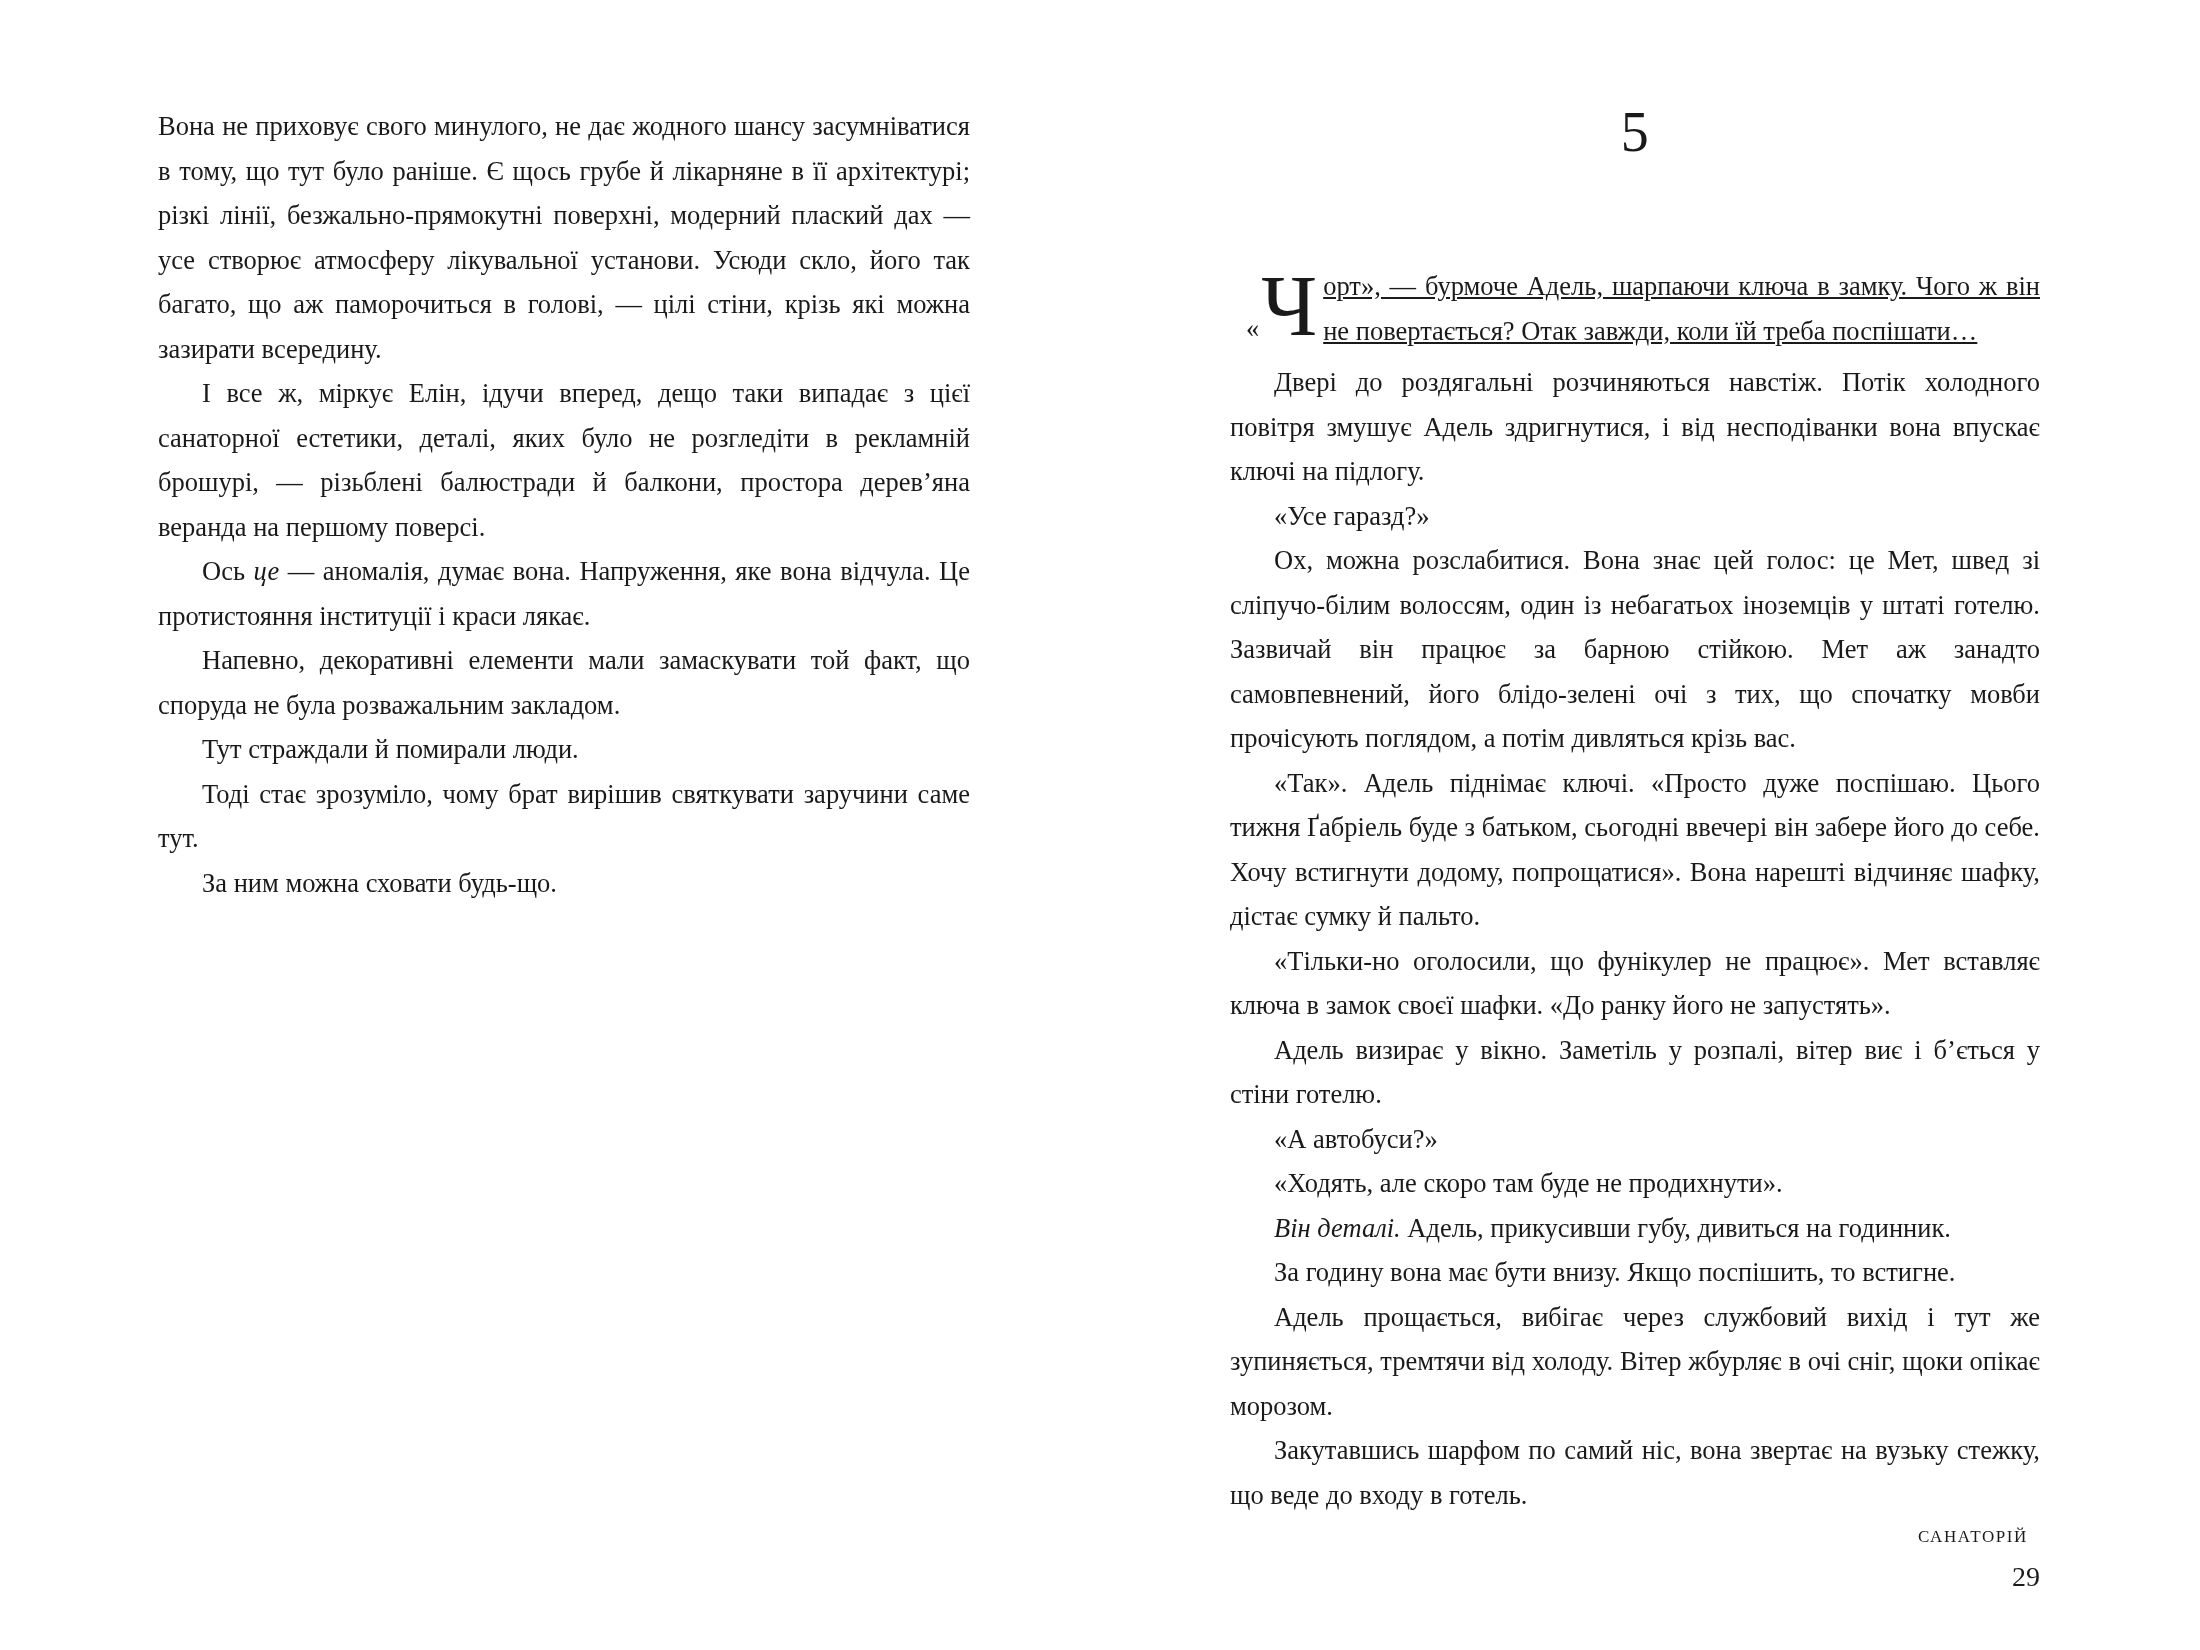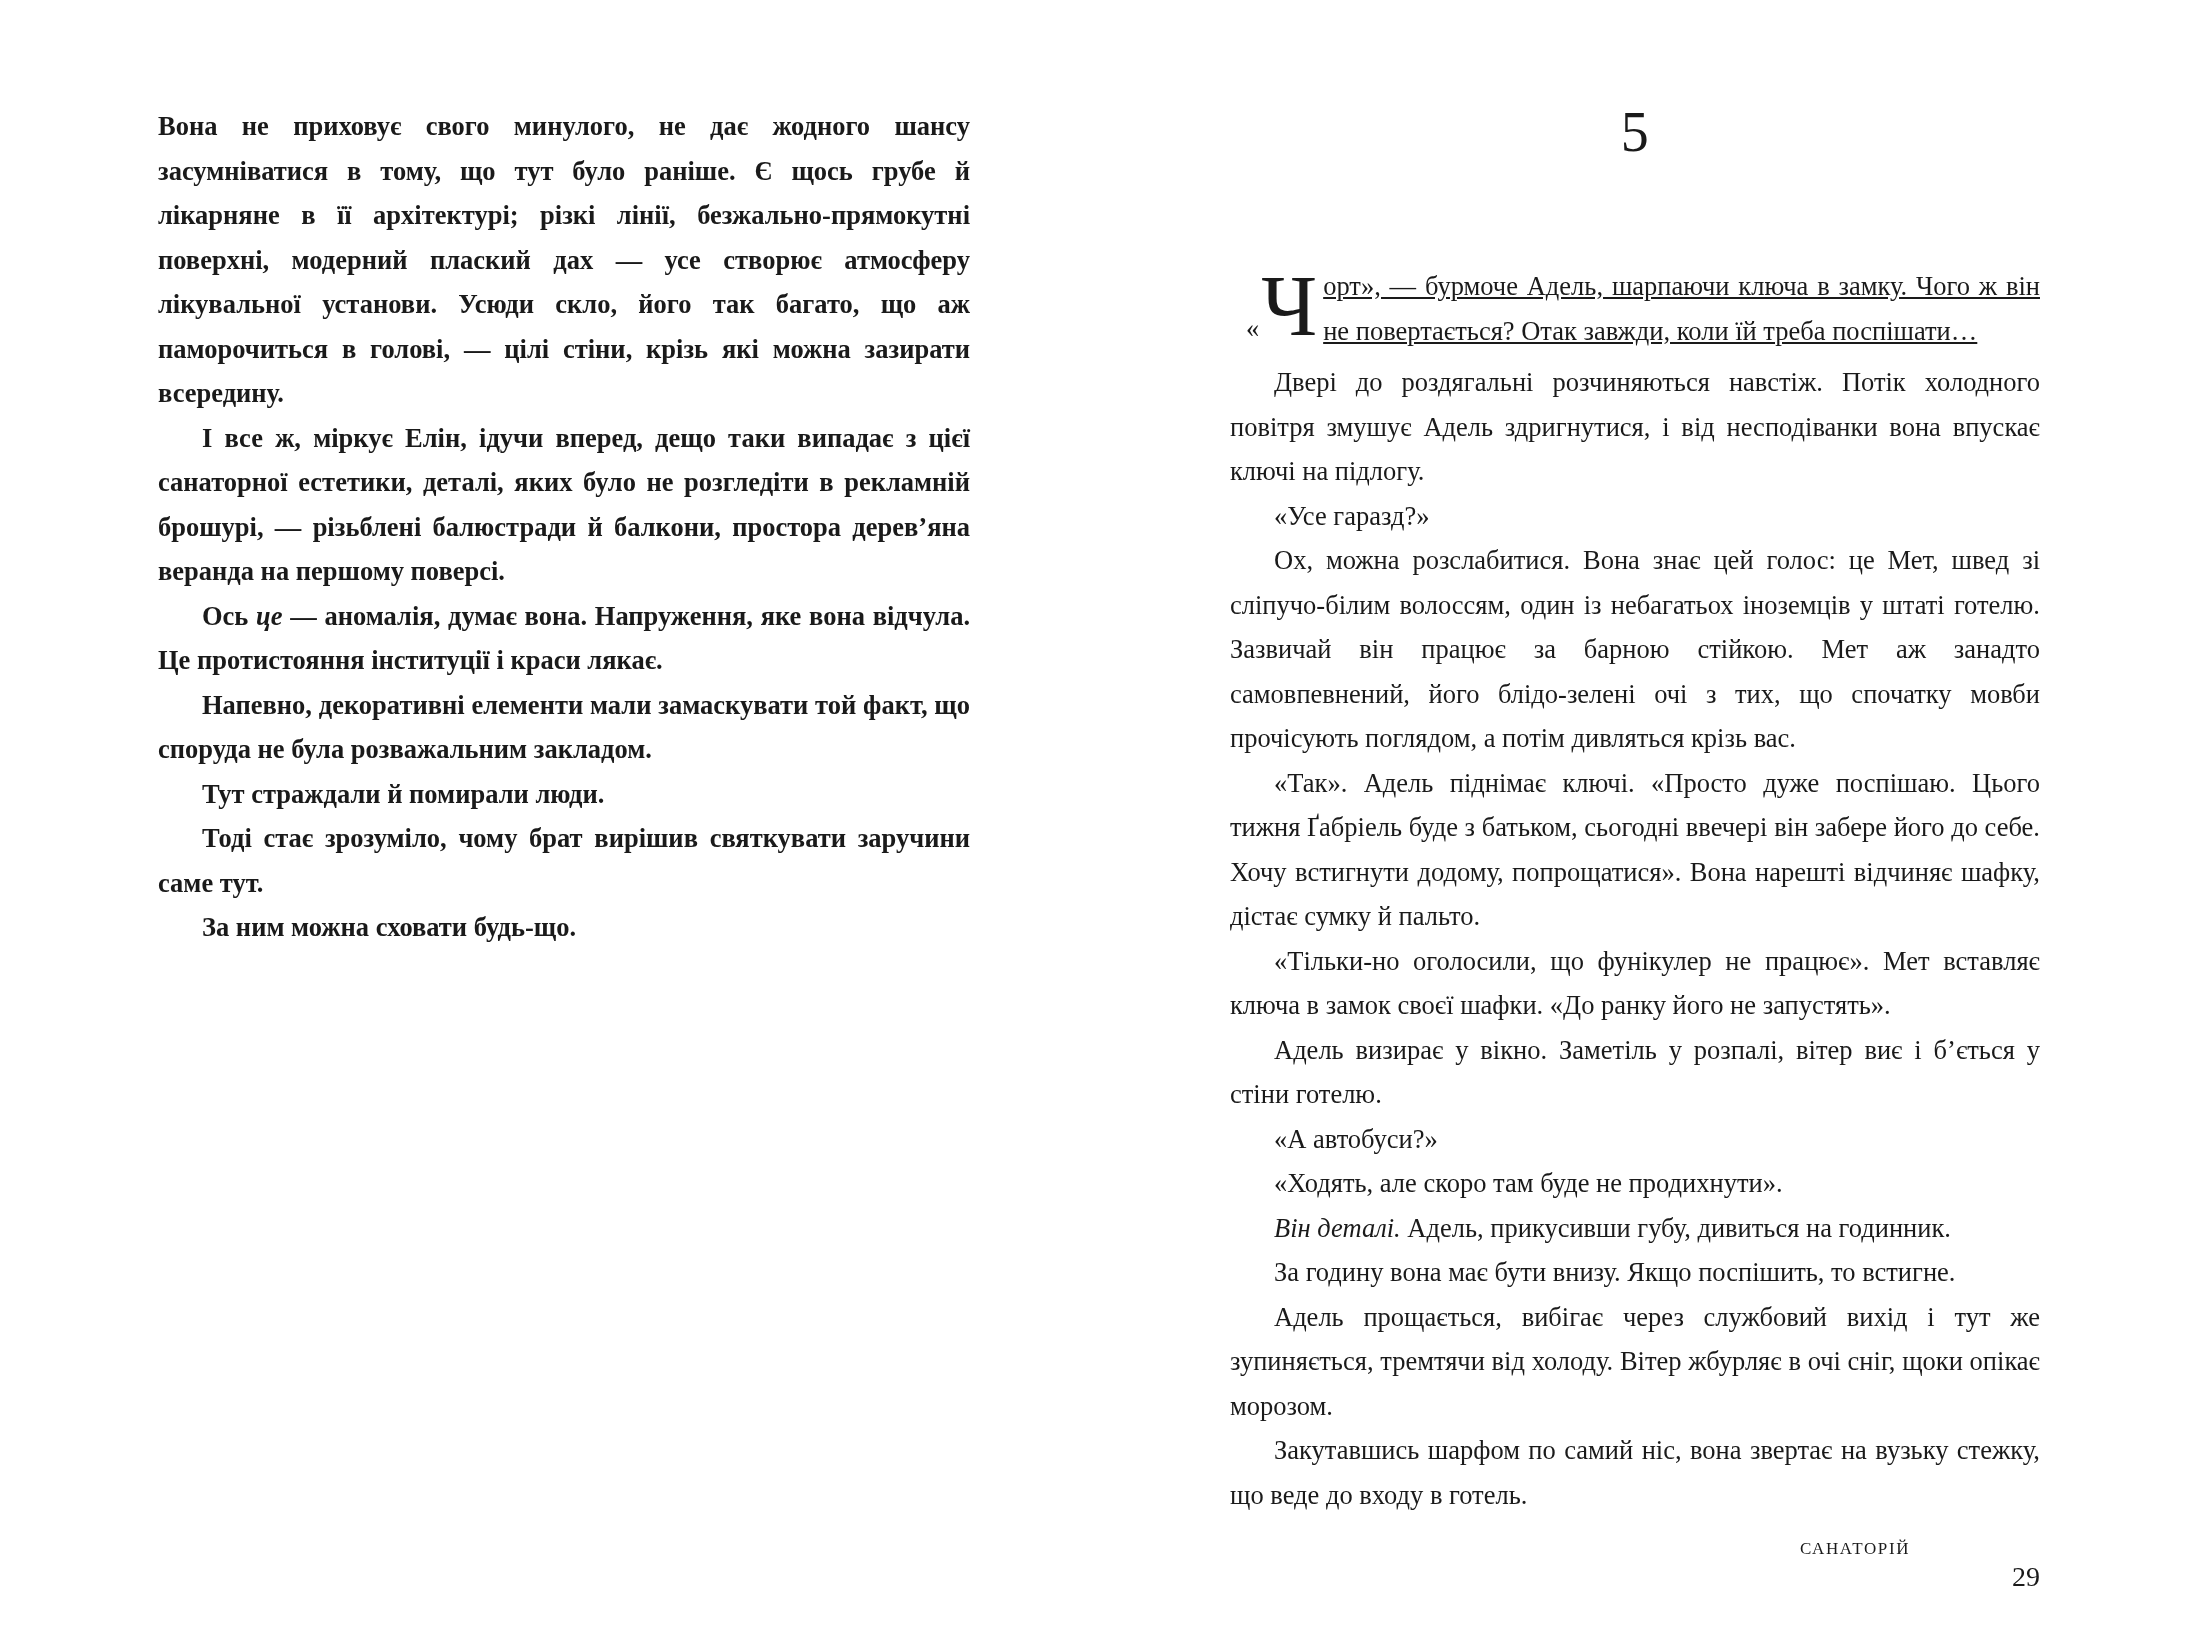--- a/index.html
+++ b/index.html
@@ -22,21 +22,20 @@
     display: flex;
     flex-direction: row;
   }
   .column {
     box-sizing: border-box;
     position: relative;
   }
   .left-column {
     width: 1100px;
     padding: 104px 130px 0 158px;
-    font-weight: bold;
   }
   .right-column {
     width: 1100px;
     padding: 104px 160px 0 130px;
   }
   p {
     margin: 0;
     font-size: 26.5px;
     line-height: 44.5px;
     text-align: justify;
@@ -88,22 +87,22 @@
     position: absolute;
     right: 160px;
     bottom: 58px;
     text-align: center;
     width: 240px;
   }
   .footer-title {
     font-size: 17px;
     letter-spacing: 1.6px;
     line-height: 26px;
-    margin: 0;
-    text-align: left;
+    margin: 12px;
+    text-align: right;
   }
   .footer-page {
     font-size: 28px;
     line-height: 30px;
     margin: 0;
     text-align: right;
   }
 </style>
 </head>
 <body>

